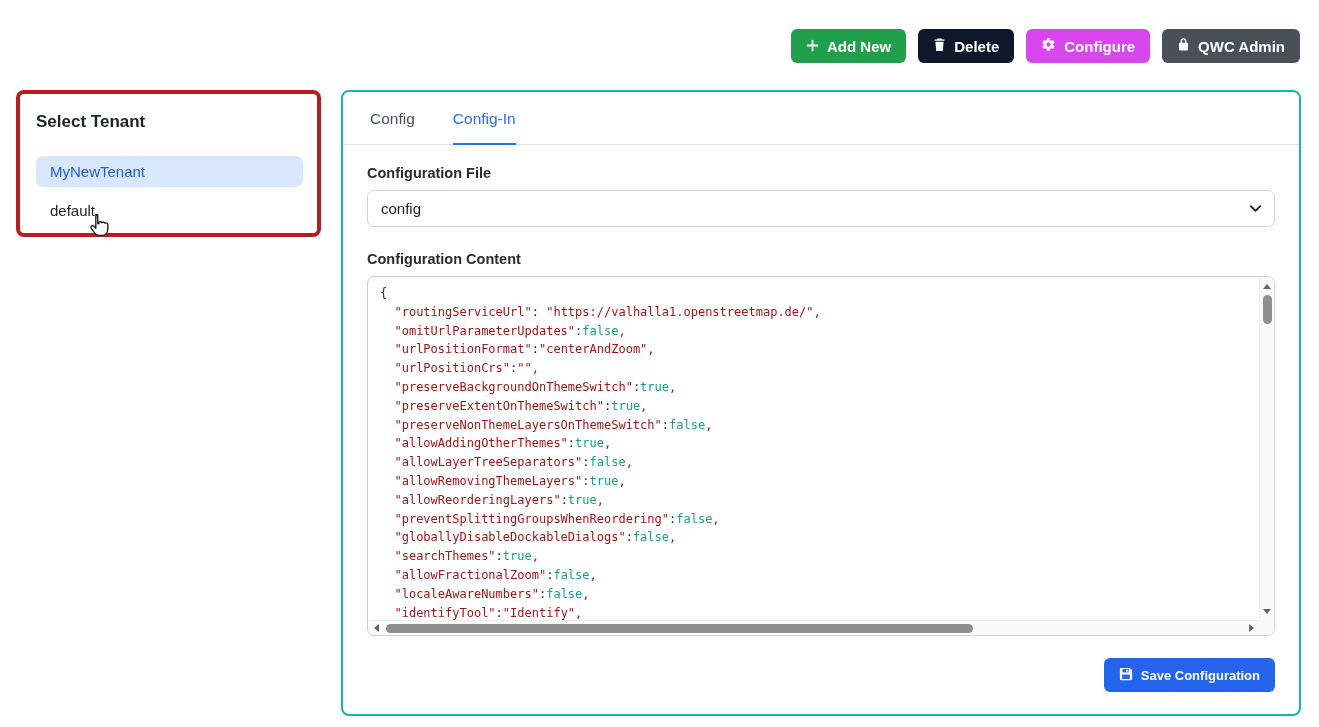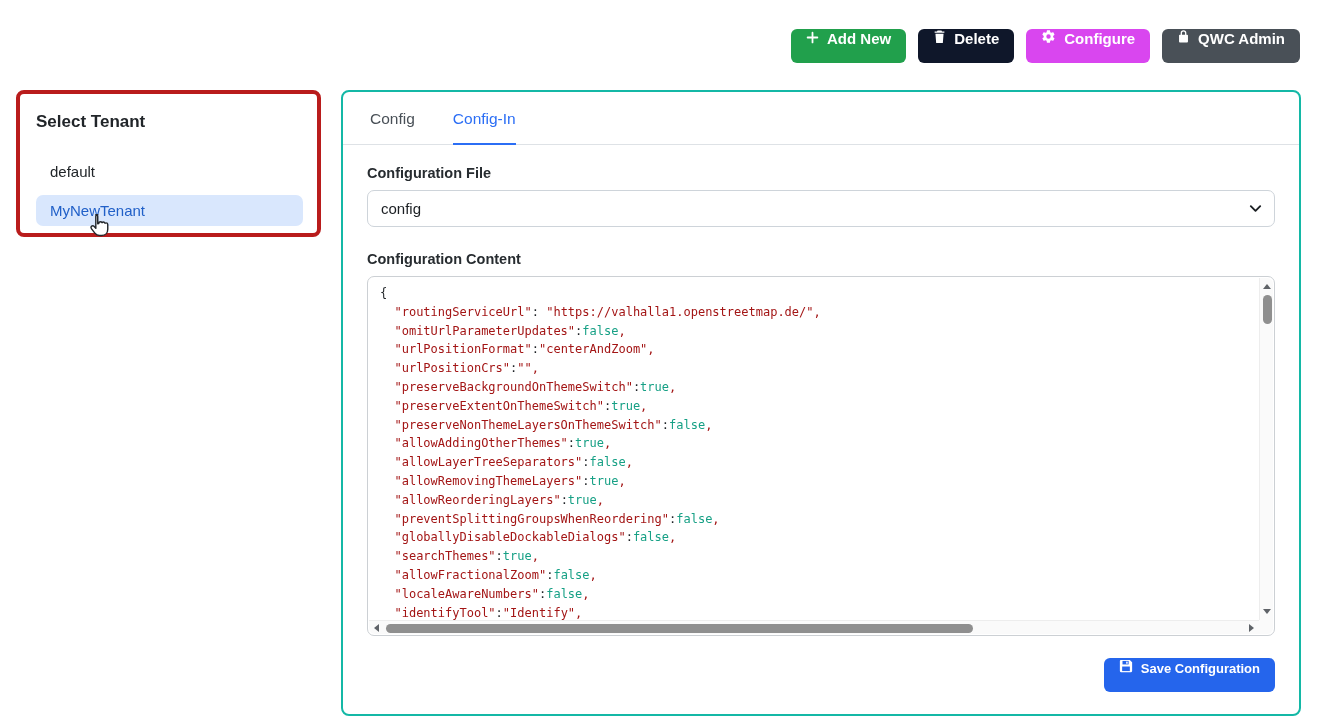--- a/index.html
+++ b/index.html
@@ -13,21 +13,21 @@
   }
 
   
   .page-header { position:absolute; left:16px; top:20px; }
   .page-title { font-size:25px; font-weight:700; color:#1b1f23; letter-spacing:-0.2px; }
   .page-subtitle { margin-top:8px; font-size:14.5px; color:#6c757d; }
 
   .toolbar { position:absolute; right:19px; top:29px; display:flex; gap:12px; }
   .btn {
     height:34px; border:none; border-radius:6px; color:#fff;
-    display:inline-flex; align-items:flex-end; gap:8px;
+    display:inline-flex; align-items:center; gap:8px;
     padding:16px 15px; font-size:15px; font-weight:600; cursor:pointer;
     font-family:"Liberation Sans",sans-serif;
   }
   .btn svg { flex:0 0 auto; }
   .btn-add { background:#21a04c; }
   .btn-delete { background:#0f172a;gap:8px; }
   .btn-configure { background:#d946ef; }
   .btn-admin { background:#495057; }
 
   
@@ -150,22 +150,22 @@
           <path d="M8 0.8a3.5 3.5 0 0 0-3.5 3.5V6.2H3.6a1.1 1.1 0 0 0-1.1 1.1v7.4a1.1 1.1 0 0 0 1.1 1.1h8.8a1.1 1.1 0 0 0 1.1-1.1V7.3a1.1 1.1 0 0 0-1.1-1.1h-0.9V4.3A3.5 3.5 0 0 0 8 0.8zM6.1 4.3a1.9 1.9 0 1 1 3.8 0V6.2H6.1z"></path>
         </svg>
     </span>
     <span>QWC Admin</span>
   </button>
 </div>
 
 <div class="tenant-card">
   <div class="tenant-card-title">Select Tenant</div>
   <div class="tenant-list" id="tenant-list">
+      <div class="tenant-item selected">MyNewTenant</div>
       <div class="tenant-item">default</div>
-      <div class="tenant-item selected">MyNewTenant</div>
     </div>
   <div class="mouse-cursor">
     <svg width="23" height="28" viewBox="0 0 24 29">
       <path d="M9.2 1.6c1.15 0 2 .92 2 2.05v7.4l1.05-.18c.05-.98.85-1.76 1.84-1.76.68 0 1.27.37 1.6.92.3-.4.8-.66 1.35-.66.82 0 1.5.5 1.76 1.2.28-.24.66-.38 1.06-.38 1 0 1.8.82 1.8 1.83v4.7c0 3.7-2.45 6.6-6.4 6.6h-2.2c-2.15 0-3.55-.85-4.85-2.45l-3.65-4.7c-.6-.8-.48-1.93.3-2.55.74-.6 1.8-.5 2.43.2l1.9 2.1V3.65c0-1.13.86-2.05 2-2.05z" fill="#ffffff" stroke="#23272b" stroke-width="1.5" stroke-linejoin="round"></path>
     </svg>
   </div>
 </div>
 
 <div class="main-card">
   <div class="tabs" id="tab-bar">

